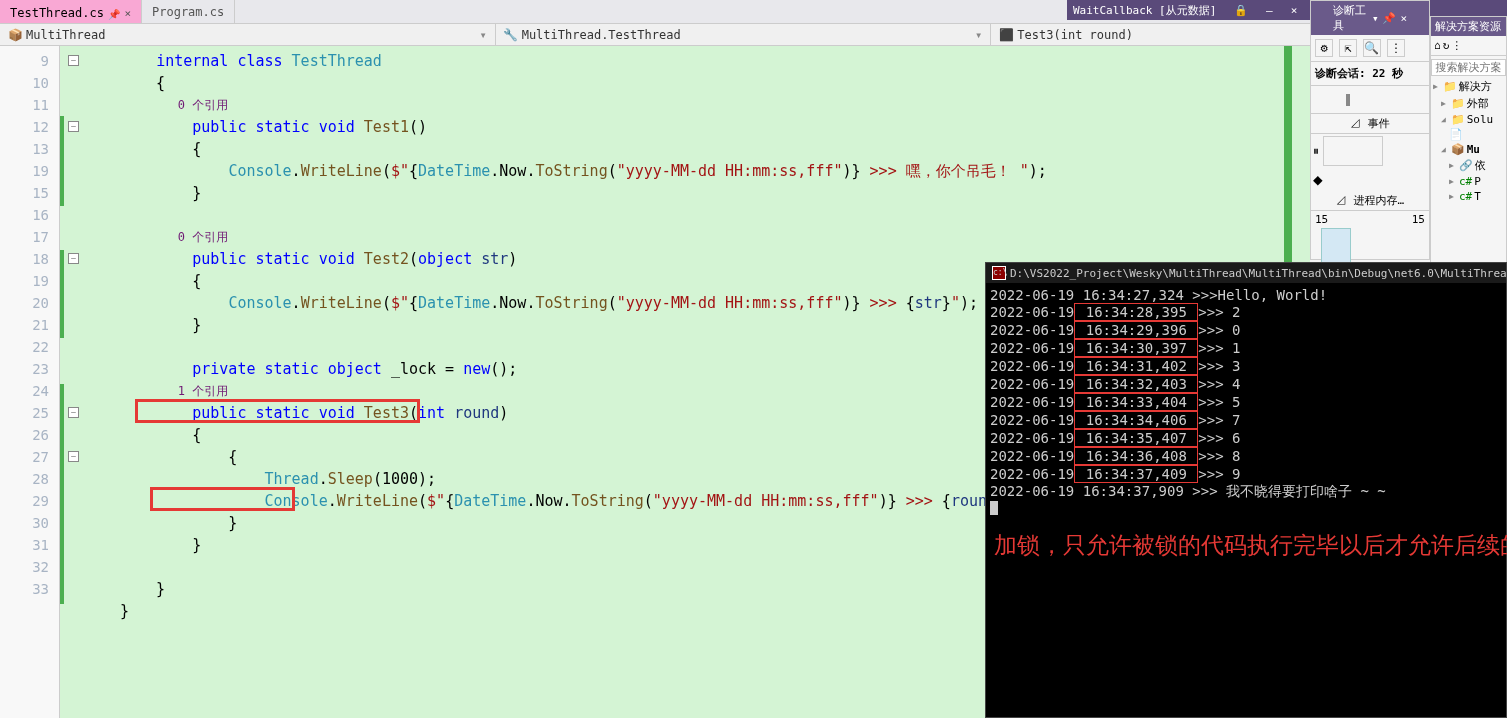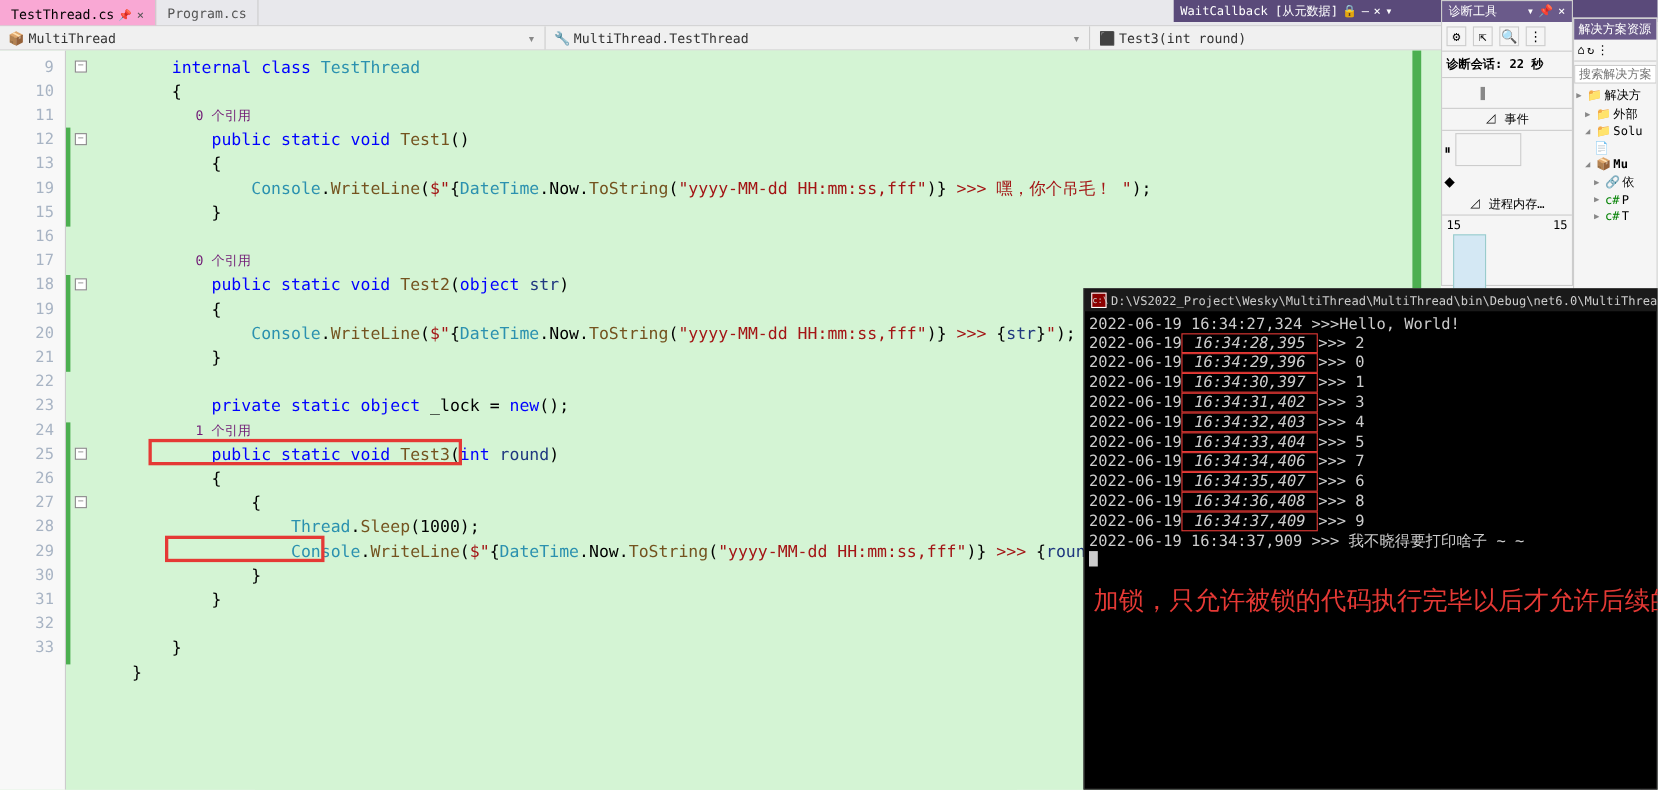--- a/index.html
+++ b/index.html
@@ -30,24 +30,24 @@
 .ty { color:#2b91af; }
 .str { color:#a31515; }
 .var { color:#1f377f; }
 .mth { color:#74531f; }
 .ref { color:#701a75; font-size:12px; }
 .redbox { position:absolute; border:3px solid #e53935; pointer-events:none; }
 .rb1 { left:15px; top:353px; width:285px; height:24px; }
 .rb2 { left:30px; top:441px; width:145px; height:24px; }
 .right-strip { position:absolute; right:0; top:46px; width:15px; bottom:0; background:#e8e8e8; border-left:1px solid #ccc; }
 .green-strip { position:absolute; right:215px; top:46px; width:8px; height:610px; background:#4caf50; }
-.navbar { position:absolute; top:0; right:0; width:440px; height:20px; background:#5a4a7a; color:#fff; font-size:11px; display:flex; align-items:center; padding:0 6px; gap:4px; }
+.navbar { position:absolute; top:0; right:0; width:440px; height:20px; background:#5a4a7a; color:#fff; font-size:11px; display:flex; align-items:center; padding:0 6px; gap:18px; }
 .navbar .lock-icon { color:#fff; }
 .diag-panel { position:absolute; right:77px; top:0; width:120px; height:260px; background:#f5f5f5; border:1px solid #ccc; }
-.diag-title { background:#6a5a8a; color:#fff; font-size:11px; padding:2px 6px; display:flex; align-items:center; gap:4px; }
+.diag-title { background:#6a5a8a; color:#fff; font-size:11px; padding:2px 22px; display:flex; align-items:center; gap:4px; }
 .diag-tools { padding:4px; display:flex; gap:6px; border-bottom:1px solid #ccc; }
 .diag-tools span { width:18px; height:18px; border:1px solid #ccc; display:flex; align-items:center; justify-content:center; font-size:12px; }
 .diag-sess { padding:4px; font-size:11px; font-weight:bold; border-bottom:1px solid #ccc; }
 .diag-chart1 { height:28px; border-bottom:1px solid #ccc; position:relative; }
 .diag-chart1 .mark { position:absolute; left:35px; top:8px; width:4px; height:12px; background:#888; }
 .diag-sec { padding:2px 4px; font-size:11px; border-bottom:1px solid #ccc;text-align:center; }
 .diag-ev { display:flex; align-items:center; gap:4px; padding:2px;}
 .diag-ev .pause { font-size:12px; }
 .diag-ev .diamond { color:#000; }
 .diag-ev .box { width:60px; height:30px; border:1px solid #ccc; }
@@ -61,21 +61,21 @@
 .sol-search { width:100%; font-size:11px; padding:1px; border:1px solid #ccc;text-align:center; }
 .sol-tree { font-size:11px; padding:2px; }
 .sol-tree .item { padding:1px 0; white-space:nowrap; display:flex; align-items:center; gap:2px; }
 .sol-tree .arrow-tree { color:#888; font-size:8px; width:8px; display:inline-block; }
 .sol-tree .ind1 { padding-left:8px; }
 .sol-tree .ind2 { padding-left:16px; }
 .console { position:absolute; left:985px; top:262px; width:522px; height:456px; background:#000; border:1px solid #444; }
 .console-title { background:#1a1a1a; color:#ccc; font-size:11px; padding:3px 6px; display:flex; align-items:center; gap:4px; }
 .console-title .cicon { width:14px; height:14px; background:#8b0000; border:1px solid #fff; display:inline-block; font-size:8px; text-align:center; line-height:12px; }
 .console-body { padding:4px; font-family:'宋体',SimSun,monospace; font-size:14px; color:#ccc; white-space:pre; }
-.console-body .redbox2 { display:inline-block; border:1px solid #e53935; padding:0 2px;font-style:italic; }
+.console-body .redbox2 { display:inline-block; border:1px solid #e53935; padding:0 2px; }
 .console-anno { color:#e53935; font-size:23px; font-family:'Microsoft YaHei'; padding:10px 4px; line-height:1.6; }
 .cursor { display:inline-block; width:8px; height:14px; background:#ccc; }
 </style>
 </head>
 <body>
 
 <div class="tabs">
   <div class="tab active">
     <span>TestThread.cs</span>
     <span class="pin">📌</span>

